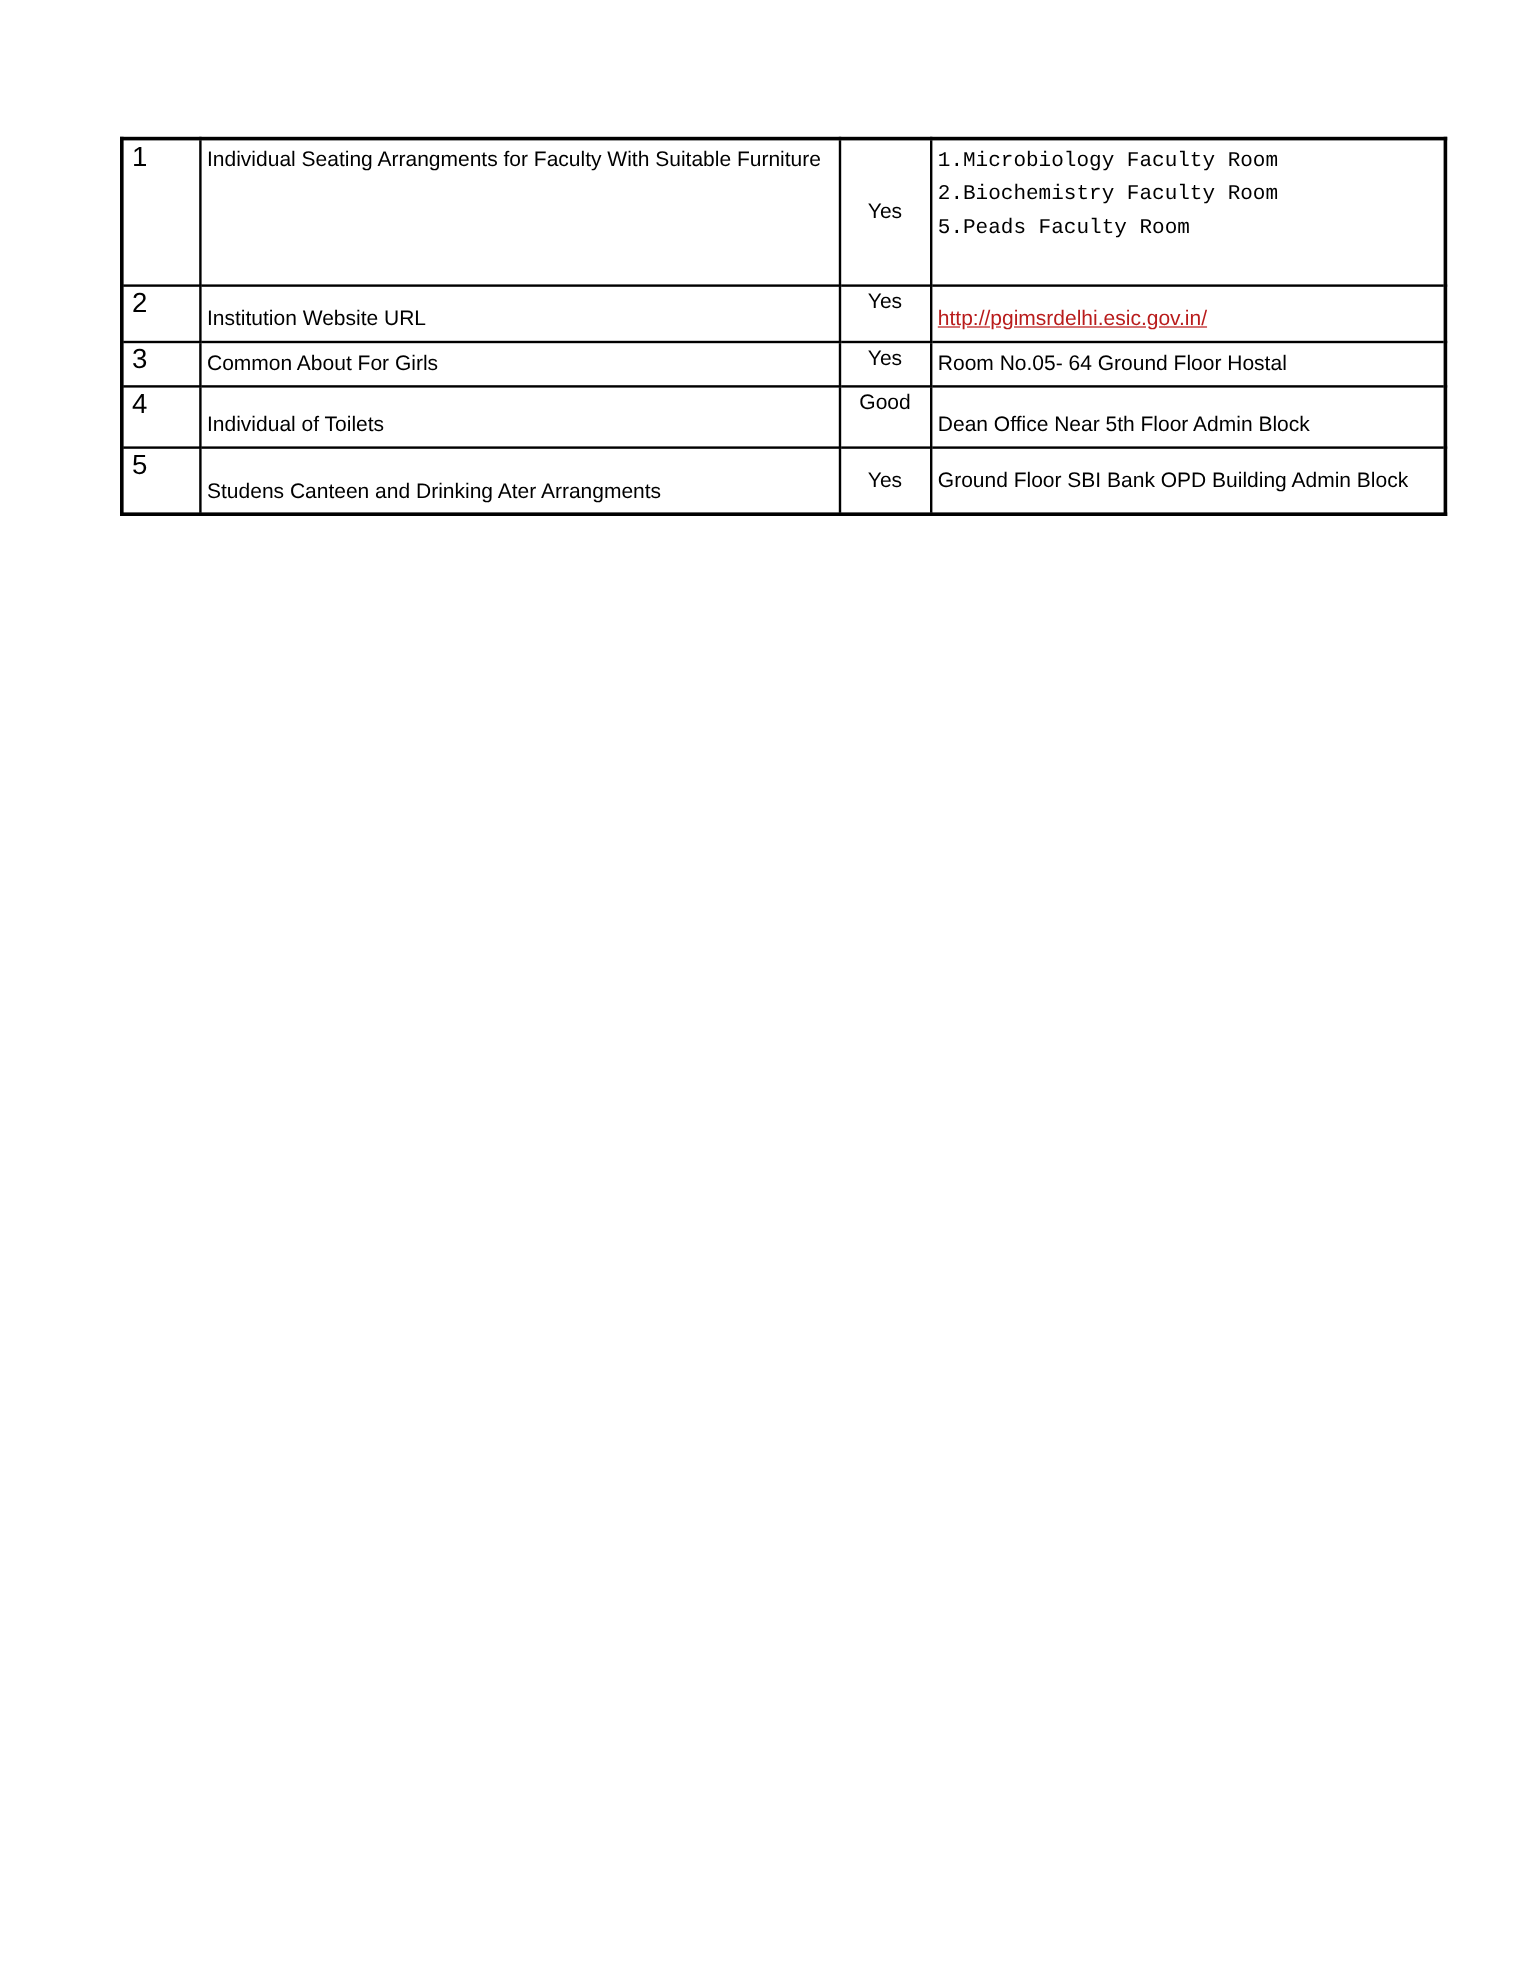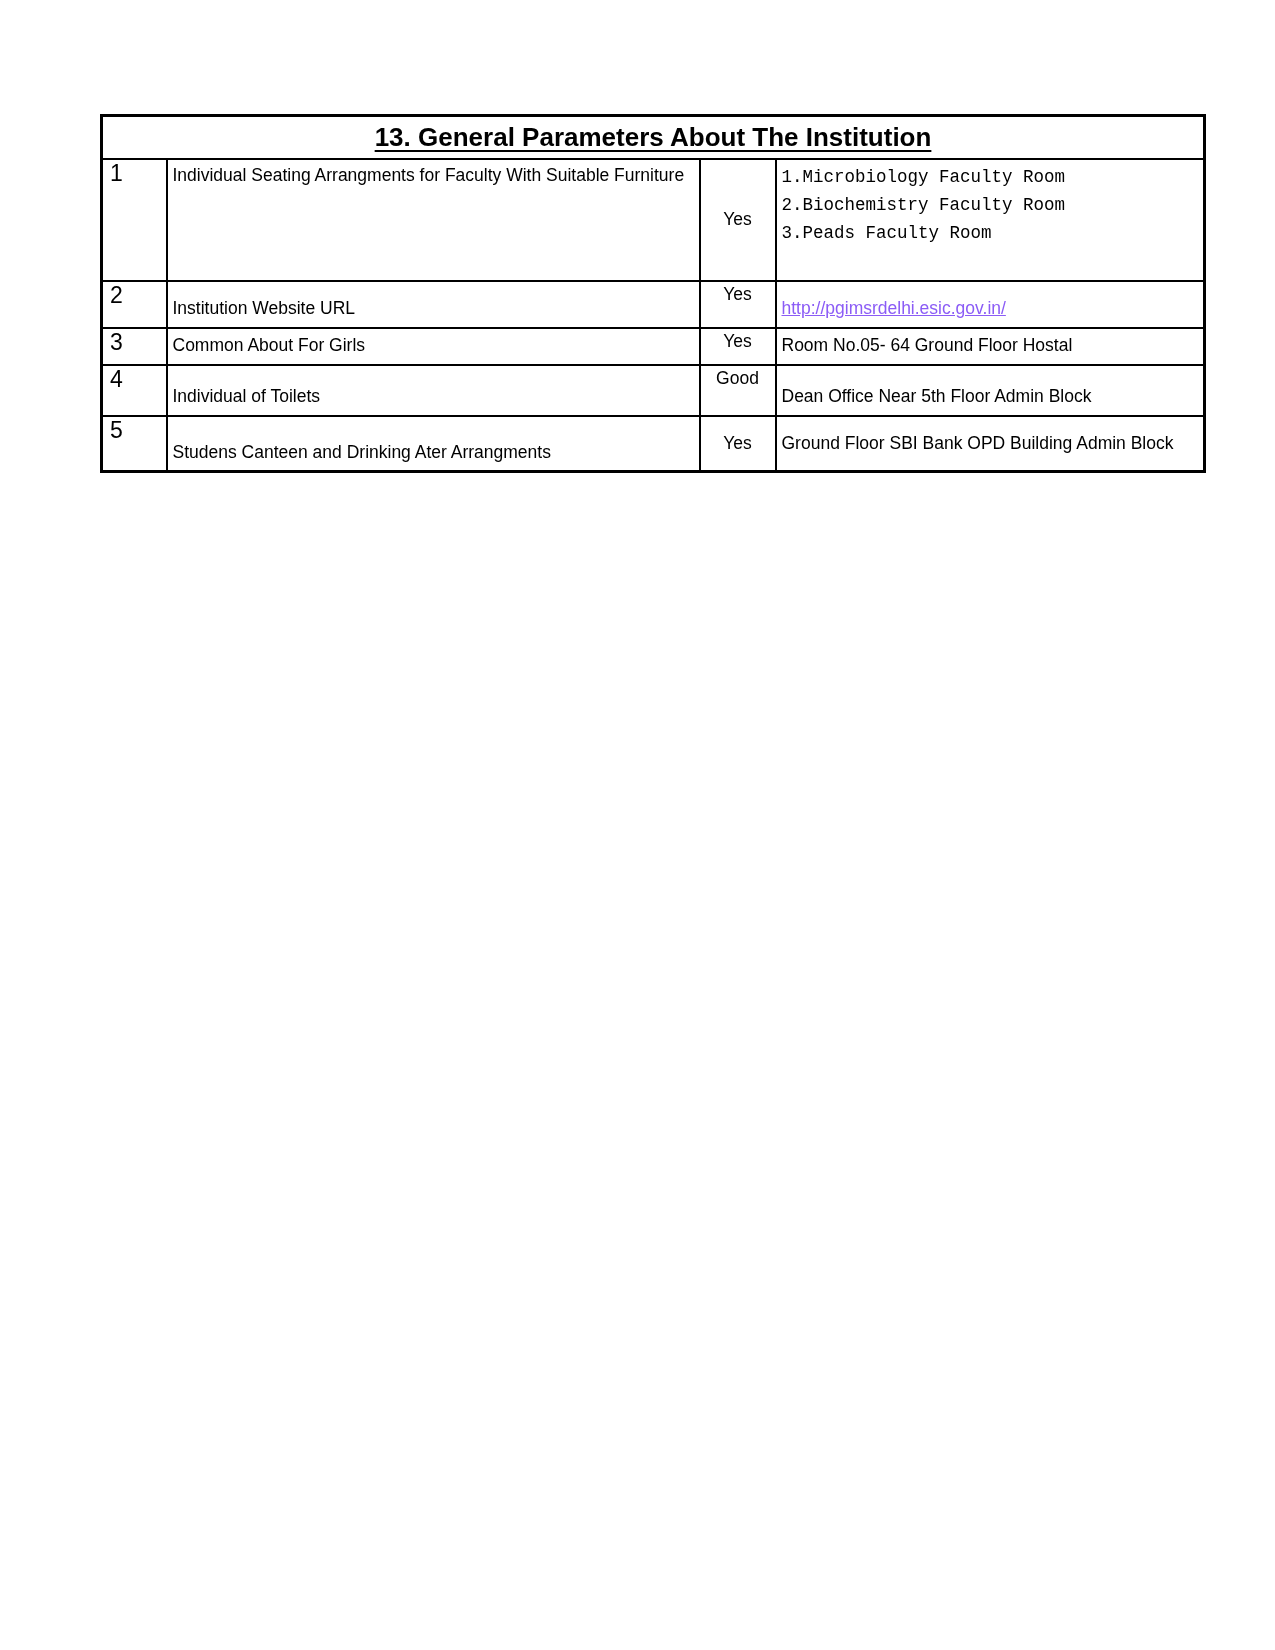--- a/index.html
+++ b/index.html
@@ -70,54 +70,49 @@
     padding-right: 6px !important;
     line-height: 1.55;
   }
   .v-top    { vertical-align: top;    padding-top: 2px !important; }
   .v-mid    { vertical-align: middle; }
   .v-bottom { vertical-align: bottom; padding-bottom: 4px !important; }
   .details-line { display: block; line-height: 28px; }
   .row1-details { padding-top: 3px !important; font-family: Liberation Mono, monospace; }
   .thick-bottom td { border-bottom-width: 3px; }
   .link {
-    color: #8b5cf6;
+    color: #b91c1c;
     text-decoration: underline;
     cursor: pointer;
   }
 </style>
 </head>
 <body>
 
 <div class="page">
 
   <table class="doc-table">
     <colgroup>
       <col style="width:65px">
       <col style="width:533px">
       <col style="width:76px">
       <col style="width:429px">
     </colgroup>
 
     <tbody>
-        <tr style="height:43px">
-      <td colspan="4" class="title-cell">
-        <span>13. General Parameters About The Institution</span>
-      </td>
-    </tr>
 
 
     <tr style="height:122px">
       <td class="sno-cell">1</td>
       <td class="disc-cell v-top">Individual Seating Arrangments for Faculty With Suitable Furniture</td>
       <td class="status-cell v-mid">Yes</td>
       <td class="details-cell v-top row1-details">
         <span class="details-line">1.Microbiology Faculty Room</span>
         <span class="details-line">2.Biochemistry Faculty Room</span>
-        <span class="details-line">3.Peads Faculty Room</span>
+        <span class="details-line">5.Peads Faculty Room</span>
       </td>
     </tr>
 
     <tr style="height:47px">
       <td class="sno-cell">2</td>
       <td class="disc-cell v-bottom">Institution Website URL</td>
       <td class="status-cell v-top">Yes</td>
       <td class="details-cell v-bottom">
         <span class="link">http://pgimsrdelhi.esic.gov.in/</span>
       </td>

